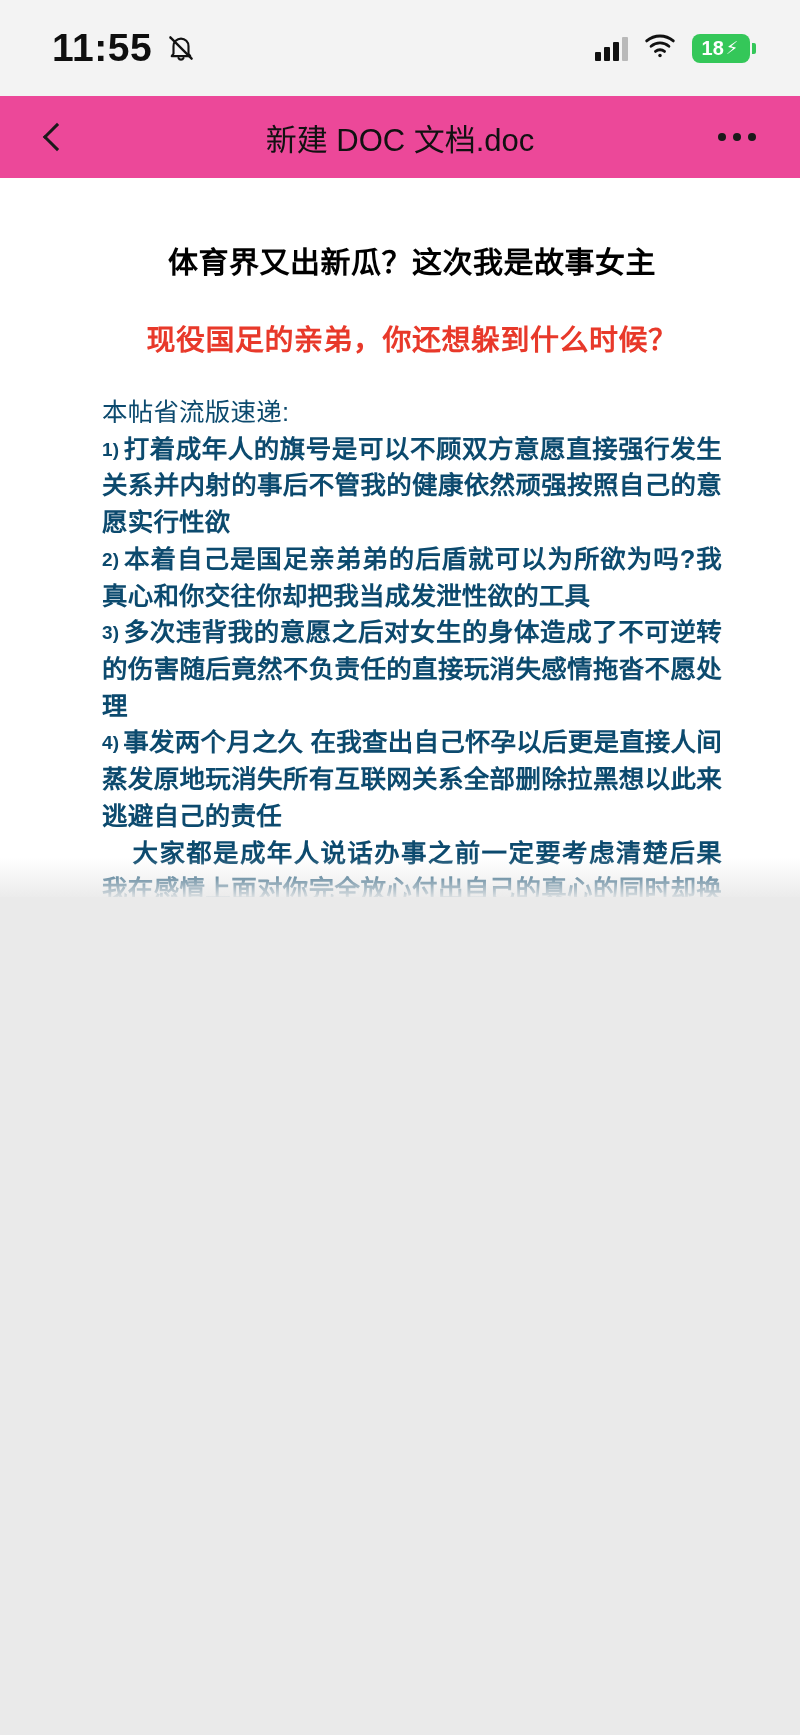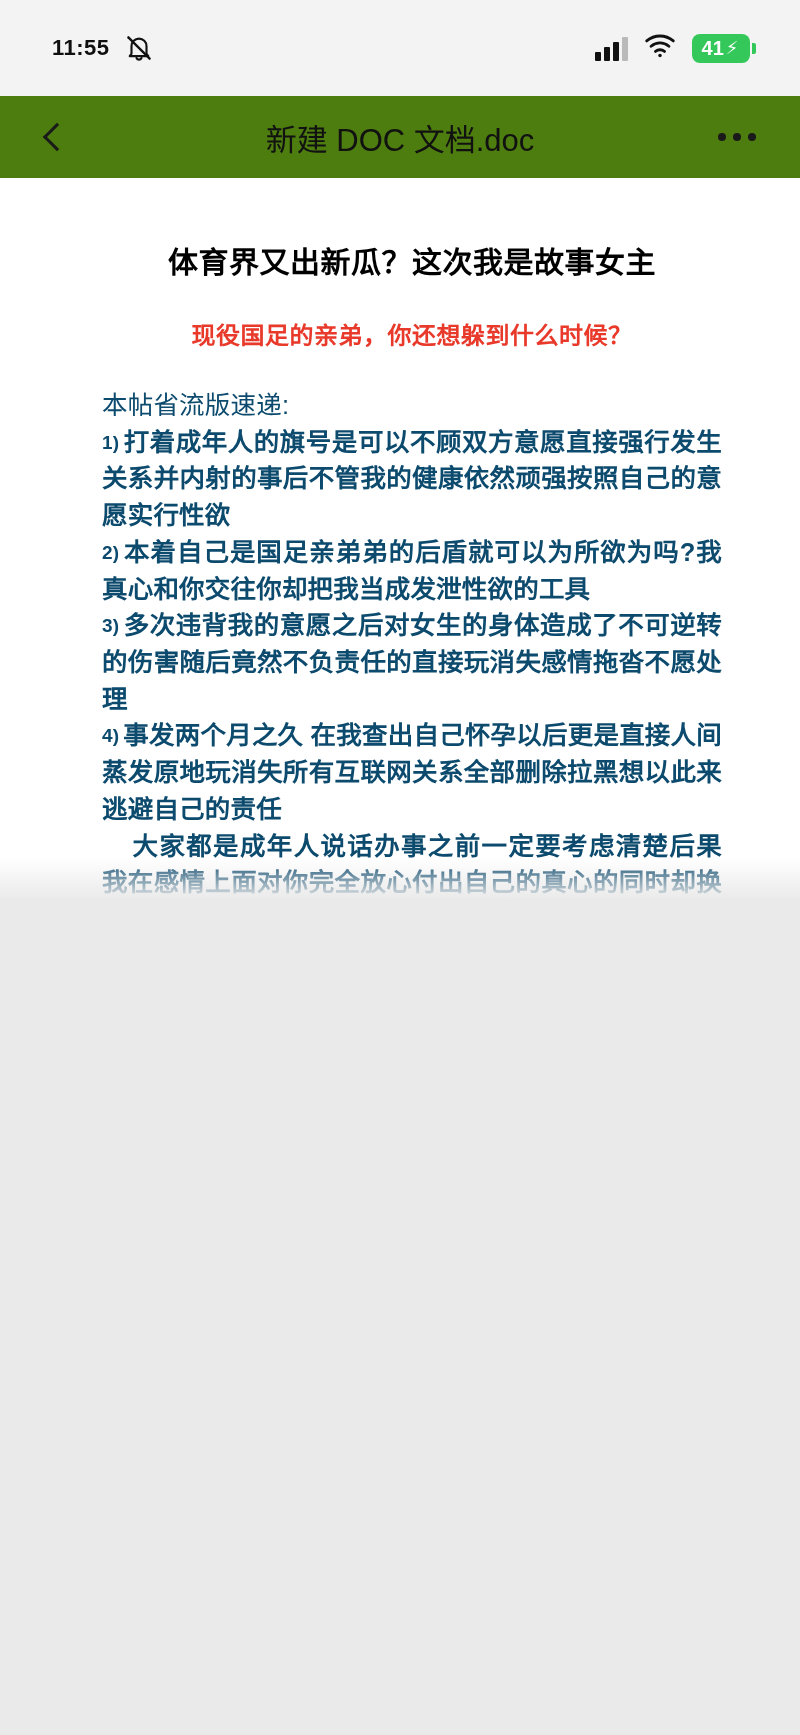--- a/index.html
+++ b/index.html
@@ -24,21 +24,21 @@
     justify-content: space-between;
     padding: 0 44px 0 52px;
     box-sizing: border-box;
   }
   .status-left {
     display: flex;
     align-items: center;
     gap: 14px;
   }
   .status-time {
-    font-size: 22px;
+    font-size: 39px;
     font-weight: 600;
     color: #0f0f0f;
     letter-spacing: 0.5px;
   }
   .bell-muted {
     position: relative;
     width: 30px;
     height: 30px;
   }
   .status-right {
@@ -93,21 +93,21 @@
   }
   .bolt {
     font-size: 18px;
     color: #fff;
     line-height: 1;
   }
 
   
   .nav-bar {
     height: 82px;
-    background: #4d7c0f;
+    background: #ec4899;
     display: flex;
     align-items: center;
     position: relative;
     padding: 0 44px 0 34px;
     box-sizing: border-box;
   }
   .nav-back {
     width: 46px;
     height: 46px;
     display: flex;
@@ -163,21 +163,21 @@
   .doc-h1 {
     text-align: center;
     font-size: 30px;
     font-weight: 700;
     color: #000;
     margin: 0 0 34px 0;
     letter-spacing: 0.5px;
   }
   .doc-h2 {
     text-align: center;
-    font-size: 24px;
+    font-size: 29px;
     font-weight: 700;
     color: #e8392a;
     margin: 0 0 36px 0;
     letter-spacing: 0.5px;
   }
   .doc-p {
     font-size: 25.5px;
     line-height: 1.44;
     color: #0c4a6e;
     margin: 0;
@@ -238,21 +238,21 @@
     <div>
       <svg width="32" height="24" viewBox="0 0 24 18" fill="none">
         <path d="M2 5.2C5 2.7 8.4 1.5 12 1.5s7 1.2 10 3.7" stroke="#111" stroke-width="2.1" stroke-linecap="round"></path>
         <path d="M5.3 9.2C7.2 7.6 9.5 6.7 12 6.7s4.8 .9 6.7 2.5" stroke="#111" stroke-width="2.1" stroke-linecap="round"></path>
         <path d="M8.6 13.1c1-0.8 2.1-1.3 3.4-1.3s2.4 .5 3.4 1.3" stroke="#111" stroke-width="2.1" stroke-linecap="round"></path>
         <circle cx="12" cy="16.2" r="1.3" fill="#111"></circle>
       </svg>
     </div>
     <div class="battery">
       <div class="battery-body">
-        <span class="battery-text">41</span>
+        <span class="battery-text">18</span>
         <span class="bolt">⚡</span>
       </div>
       <div class="battery-cap"></div>
     </div>
   </div>
 </div>
 
 <div class="nav-bar">
   <div class="nav-back">
     <div class="chev"></div>

